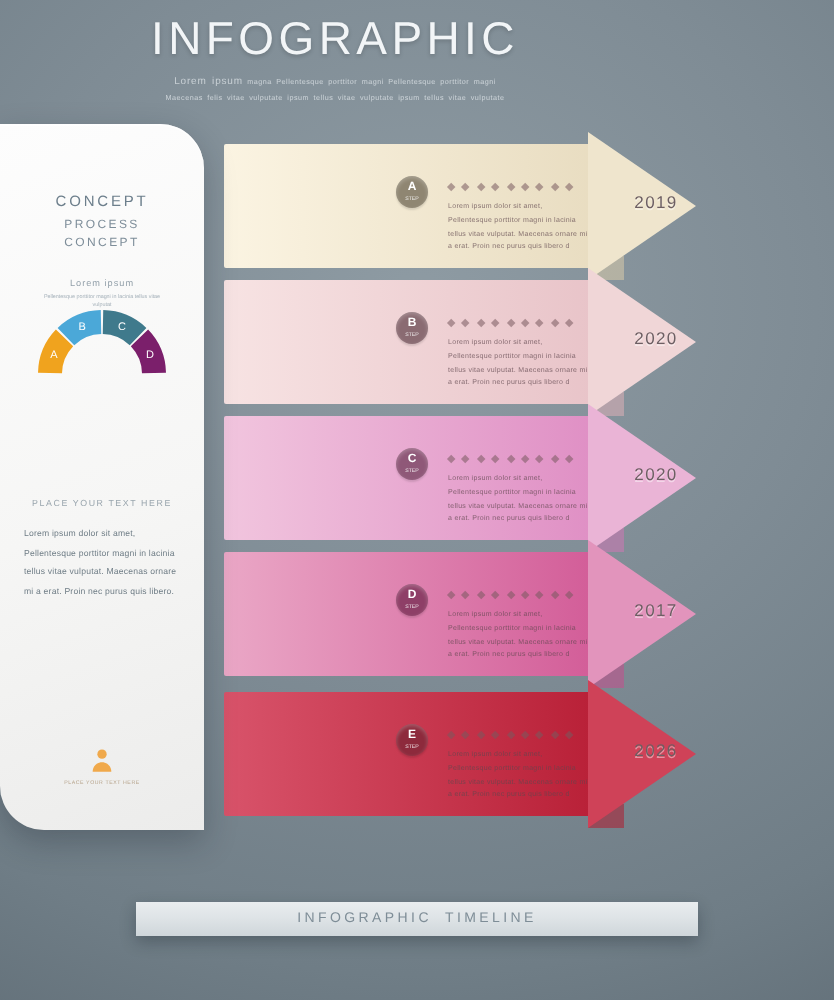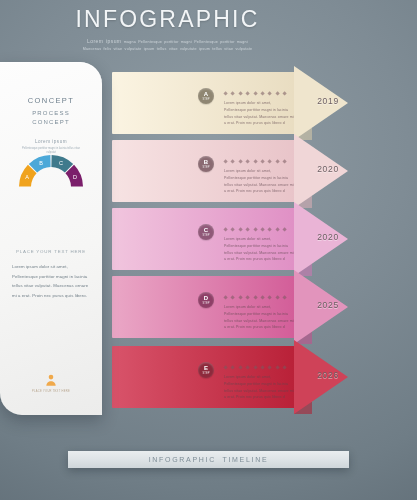--- a/index.html
+++ b/index.html
@@ -200,21 +200,21 @@
           <i></i>
           <i></i>
           <i></i>
         </div>
         <div class="body">Lorem ipsum dolor sit amet, Pellentesque porttitor magni in lacinia tellus vitae vulputat. Maecenas ornare mi a erat. Proin nec purus quis libero d</div>
       </div>
       <div class="row" style="top: 208px;">
         <div class="band" style="background: linear-gradient(90deg, rgb(234, 167, 198) 0%, rgb(210, 91, 151) 100%);"></div>
         <div class="notch" style="background: rgb(198, 77, 140);"></div>
         <div class="head" style="border-left: 54px solid rgb(226, 148, 188);"></div>
-        <div class="year">2025</div>
+        <div class="year">2017</div>
         <div class="badge" style="background: rgb(142, 63, 103);">
           <span class="glyph">D</span>
           <span class="sub">STEP</span>
         </div>
         <div class="dots">
           <i></i>
           <i></i>
           <i></i>
           <i></i>
           <i></i>

